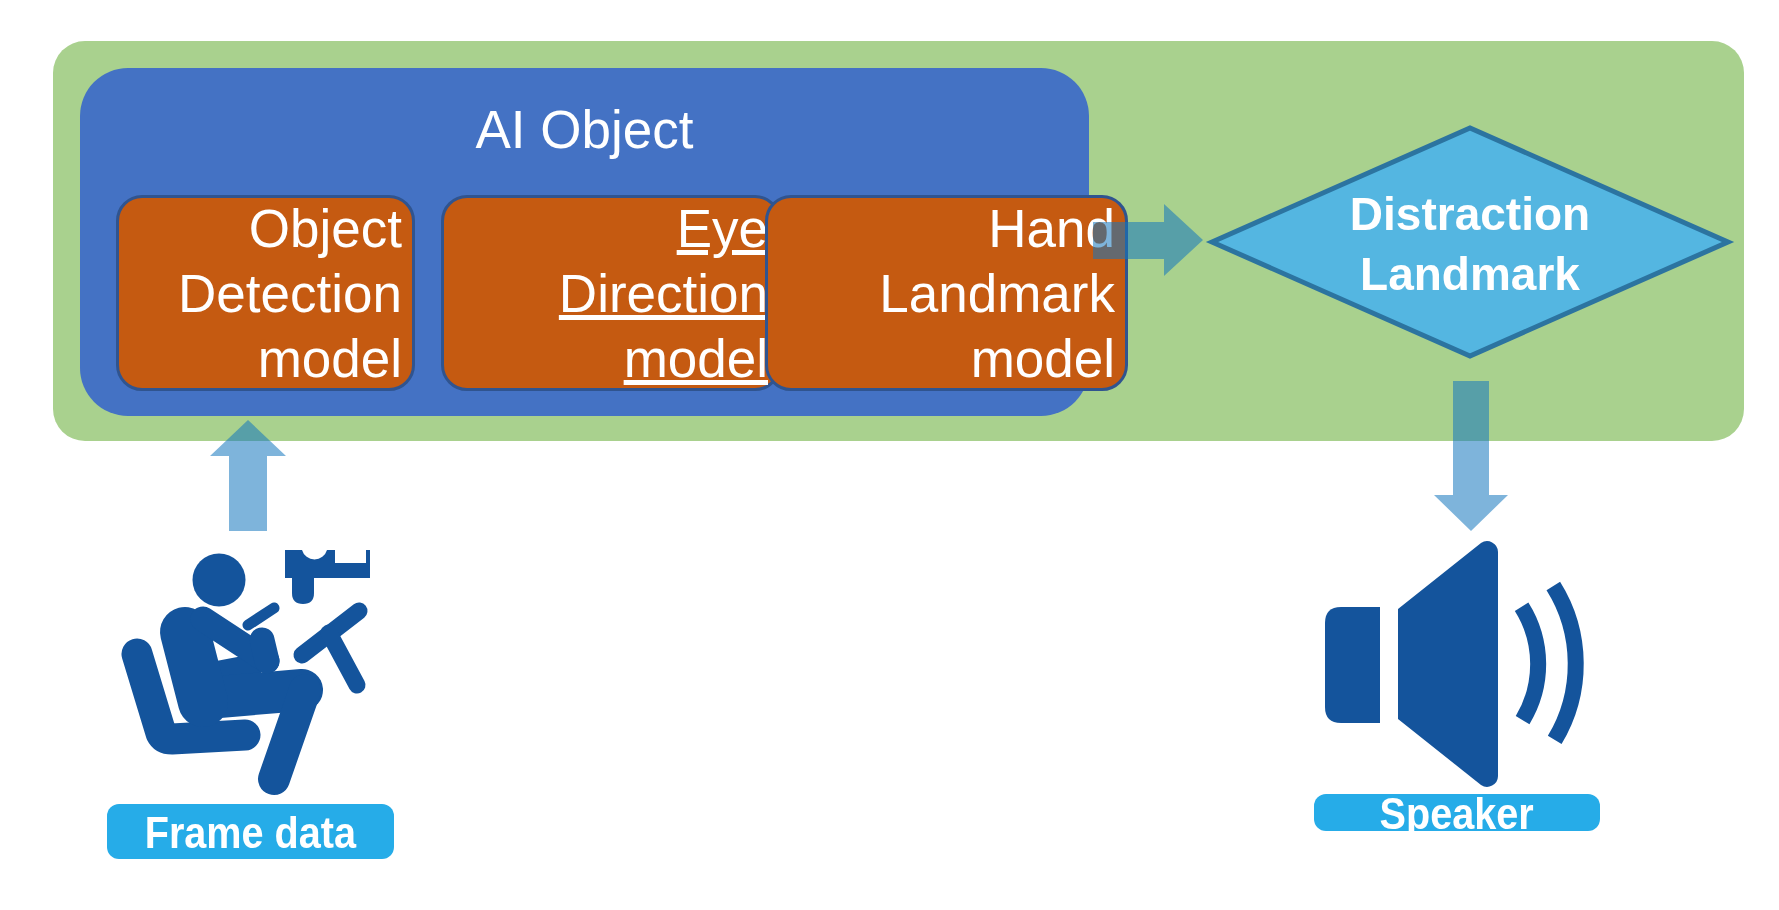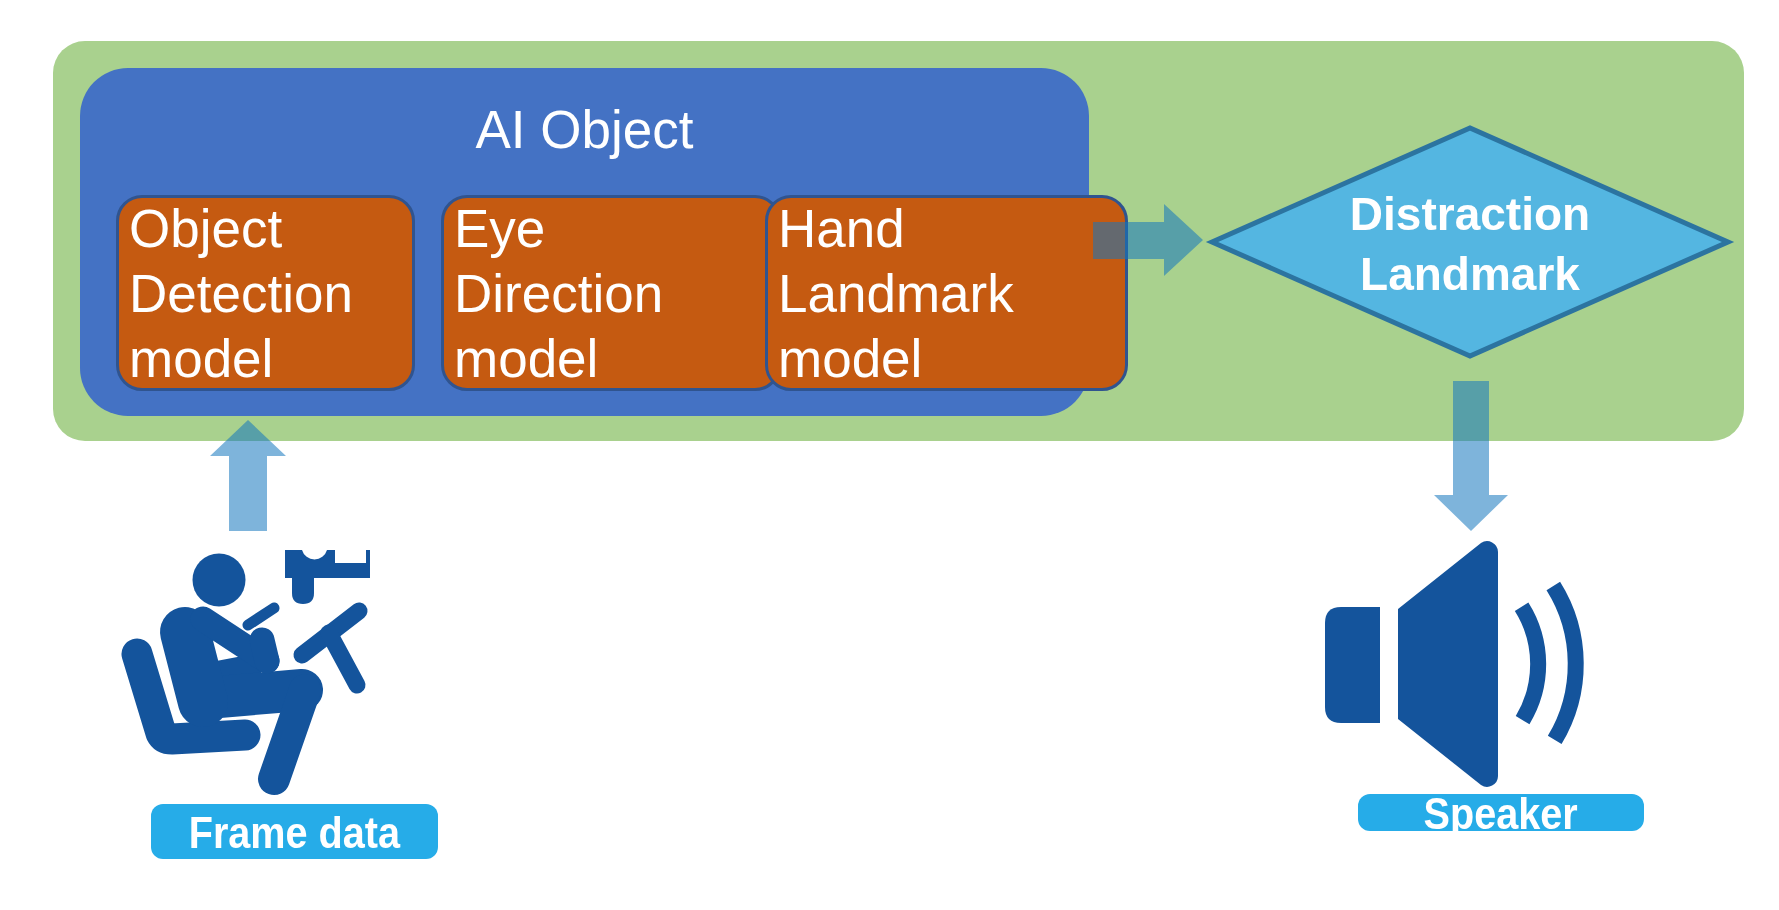--- a/index.html
+++ b/index.html
@@ -17,41 +17,40 @@
     left:80px;top:68px;width:1009px;height:348px;border-radius:48px;
     background:var(--blue);
   }
   #ai-title{
     left:80px;top:102px;width:1009px;height:56px;
     color:var(--text-light);font-size:53px;line-height:56px;text-align:center;
   }
   .model-box{
     top:195px;height:196px;border-radius:26px;
     background:var(--orange);border:3px solid var(--orange-border);
-    display:flex;align-items:center;justify-content:center;text-align:left;
+    display:flex;align-items:center;justify-content:center;text-align:right;
     color:var(--text-light);font-size:53px;line-height:65px;
     padding:0 10px;
   }
   #model-box-1{left:116px;width:299px;}
-  #model-box-2{left:441px;width:340px;}
+  #model-box-2{left:441px;width:340px;text-decoration:underline;}
   #model-box-3{left:765px;width:363px;}
   #diagram-svg{left:0;top:0;width:1779px;height:910px;}
   .arrow{fill:var(--arrow-fill);}
   #diamond-shape{fill:var(--diamond-fill);stroke:var(--diamond-stroke);stroke-width:5px;}
   #diamond-label{
     left:1310px;top:184px;width:320px;height:120px;
     color:var(--text-light);font-size:46px;line-height:60px;font-weight:bold;
     text-align:center;
   }
   .tag{
     border-radius:12px;background:var(--cyan);
     display:flex;align-items:center;justify-content:center;
     color:var(--text-light);font-size:44px;font-weight:bold;
     padding-top:2px;
-    margin-left:44px;
   }
   .tag span{display:inline-block;transform:scaleX(0.9);}
   #frame-data-tag{left:107px;top:804px;width:287px;height:55px;}
   #speaker-tag{left:1314px;top:794px;width:286px;height:37px;}
   .ic-fill{fill:var(--icon-blue);}
   .ic-stroke{stroke:var(--icon-blue);fill:none;}
   .ic-white{stroke:#ffffff;fill:none;}
 </style>
 </head>
 <body>

